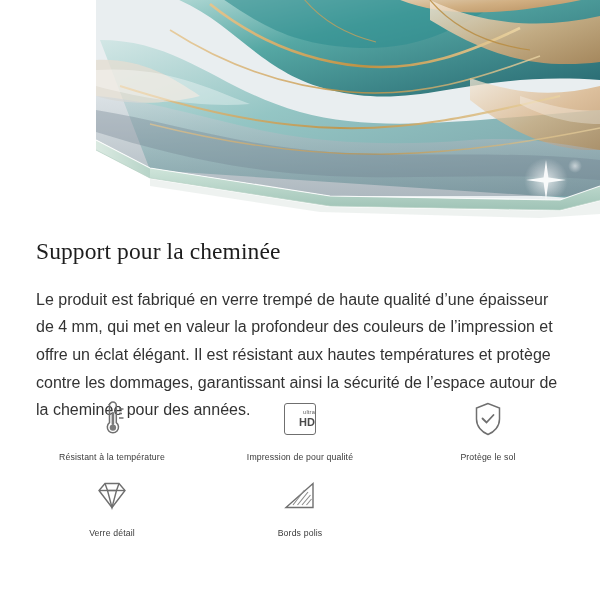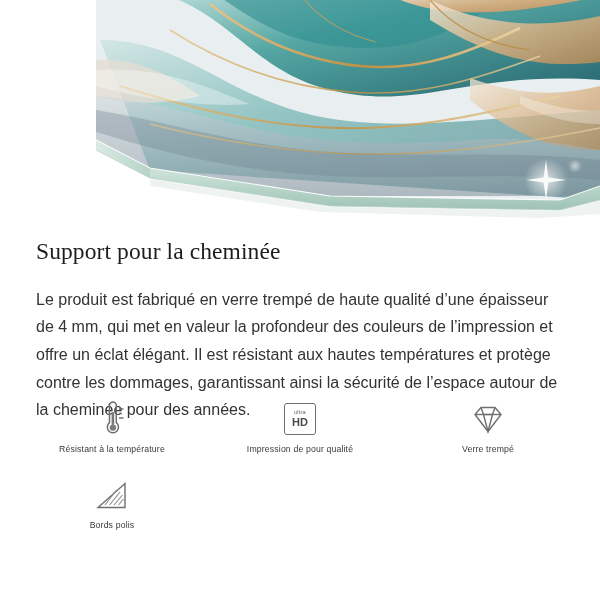--- a/index.html
+++ b/index.html
@@ -86,36 +86,36 @@
     align-items: center;
     justify-content: flex-start;
   }
   .feature-icon {
     height: 42px;
     display: flex;
     align-items: center;
     justify-content: center;
   }
   .feature-label {
-    margin-top: 4px;
+    margin-top: 12px;
     font-size: 8.7px;
     color: #3a3a3a;
     text-align: center;
     letter-spacing: 0.15px;
   }
 
   
   .hd-badge {
     width: 30px;
     height: 30px;
     border: 1.4px solid #6f6f6f;
     border-radius: 3px;
     display: flex;
     flex-direction: column;
-    align-items: center;
+    align-items: flex-end;
     justify-content: center;
     line-height: 1;
   }
   .hd-badge .small {
     font-size: 5.6px;
     color: #5d5d5d;
     letter-spacing: 0.2px;
   }
   .hd-badge .big {
     font-size: 11px;
@@ -241,33 +241,42 @@
     <div class="feature">
       <div class="feature-icon">
         <div class="hd-badge">
           <span class="small">ultra</span>
           <span class="big">HD</span>
         </div>
       </div>
       <div class="feature-label">Impression de pour qualité</div>
     </div>
 
+    <div class="feature">
+      <div class="feature-icon">
+        <svg width="34" height="38" viewBox="0 0 34 38">
+          <path d="M17 3.5 5.5 8v11c0 7.3 5 13 11.5 15.5C23.5 32 28.5 26.3 28.5 19V8Z" fill="none" stroke="#6f6f6f" stroke-width="1.5"></path>
+          <path d="M11.5 18.5l4 4 7-7.5" fill="none" stroke="#6f6f6f" stroke-width="1.8" stroke-linecap="round"></path>
+        </svg>
+      </div>
+      <div class="feature-label">Protège le sol</div>
+    </div>
 
     <div class="feature">
       <div class="feature-icon">
         <svg width="38" height="34" viewBox="0 0 38 34">
           <g fill="none" stroke="#6f6f6f" stroke-width="1.4">
             <path d="M6 12.5 19 29.5 32 12.5 26 5.5H12Z"></path>
             <path d="M6 12.5h26"></path>
             <path d="M12 5.5l2.5 7L19 29.5 23.5 12.5 26 5.5"></path>
             <path d="M14.5 12.5h9"></path>
           </g>
         </svg>
       </div>
-      <div class="feature-label">Verre trempé</div>
+      <div class="feature-label">Verre détail</div>
     </div>
 
     <div class="feature">
       <div class="feature-icon">
         <svg width="36" height="34" viewBox="0 0 36 34">
           <path d="M4 29.5 L31 29.5 L31 5.5 Z" fill="none" stroke="#6f6f6f" stroke-width="1.4"></path>
           <g stroke="#8a8a8a" stroke-width="1.1">
             <line x1="11" y1="27" x2="22.5" y2="12"></line>
             <line x1="15.5" y1="27" x2="26" y2="14"></line>
             <line x1="20" y1="27" x2="28.5" y2="17"></line>

